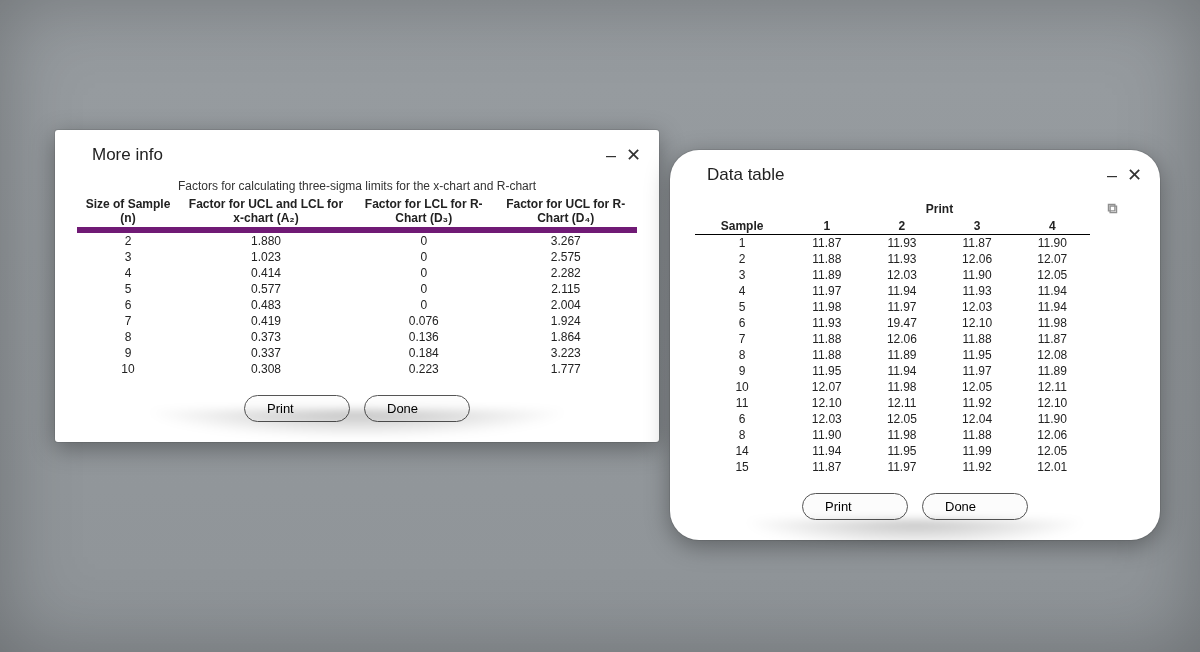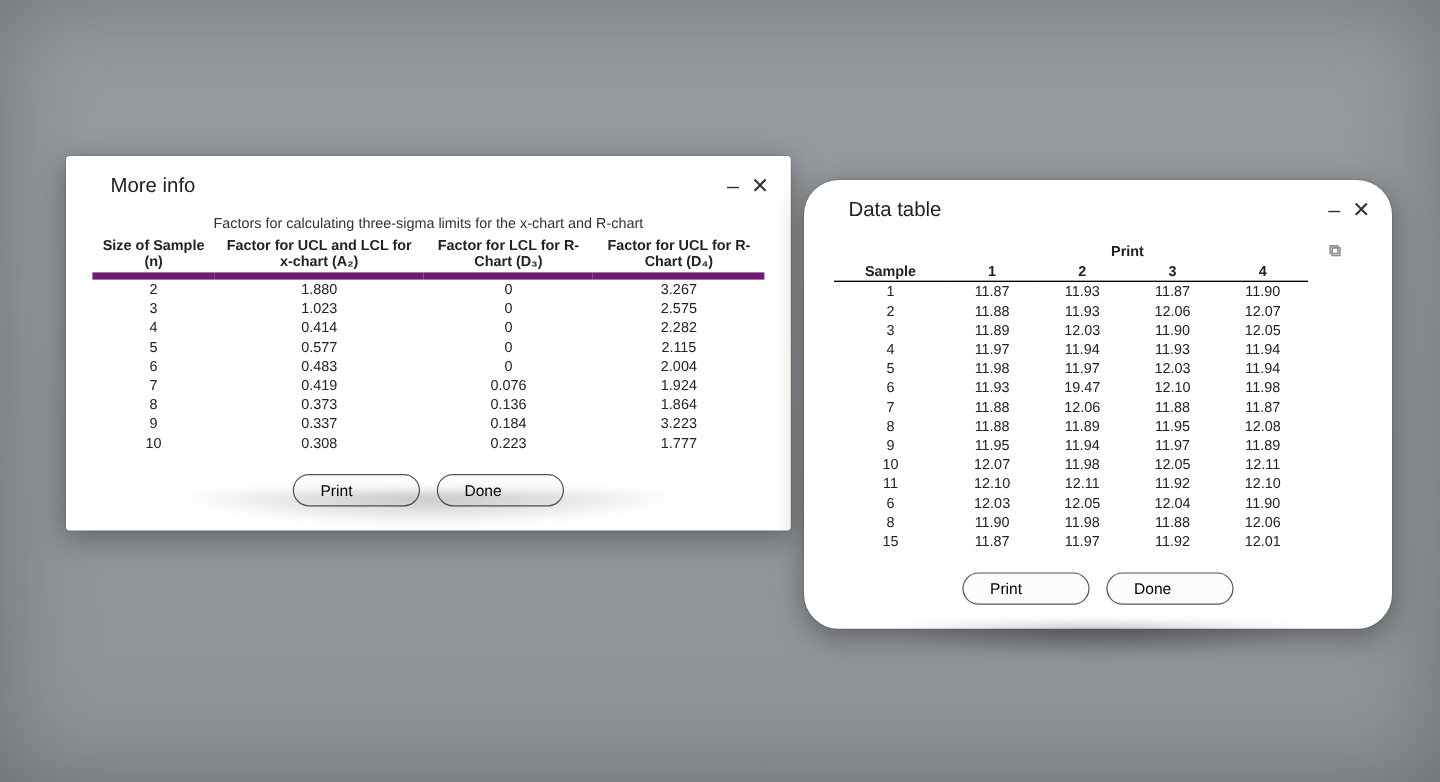--- a/index.html
+++ b/index.html
@@ -241,20 +241,27 @@
               <td>11.90</td>
             </tr>
             <tr>
               <td>8</td>
               <td>11.90</td>
               <td>11.98</td>
               <td>11.88</td>
               <td>12.06</td>
             </tr>
             <tr>
+              <td>14</td>
+              <td>11.94</td>
+              <td>11.95</td>
+              <td>11.99</td>
+              <td>12.05</td>
+            </tr>
+            <tr>
               <td>15</td>
               <td>11.87</td>
               <td>11.97</td>
               <td>11.92</td>
               <td>12.01</td>
             </tr>
           </tbody>
       </table>
       <div class="btns">
         <div class="btn">Print</div>

